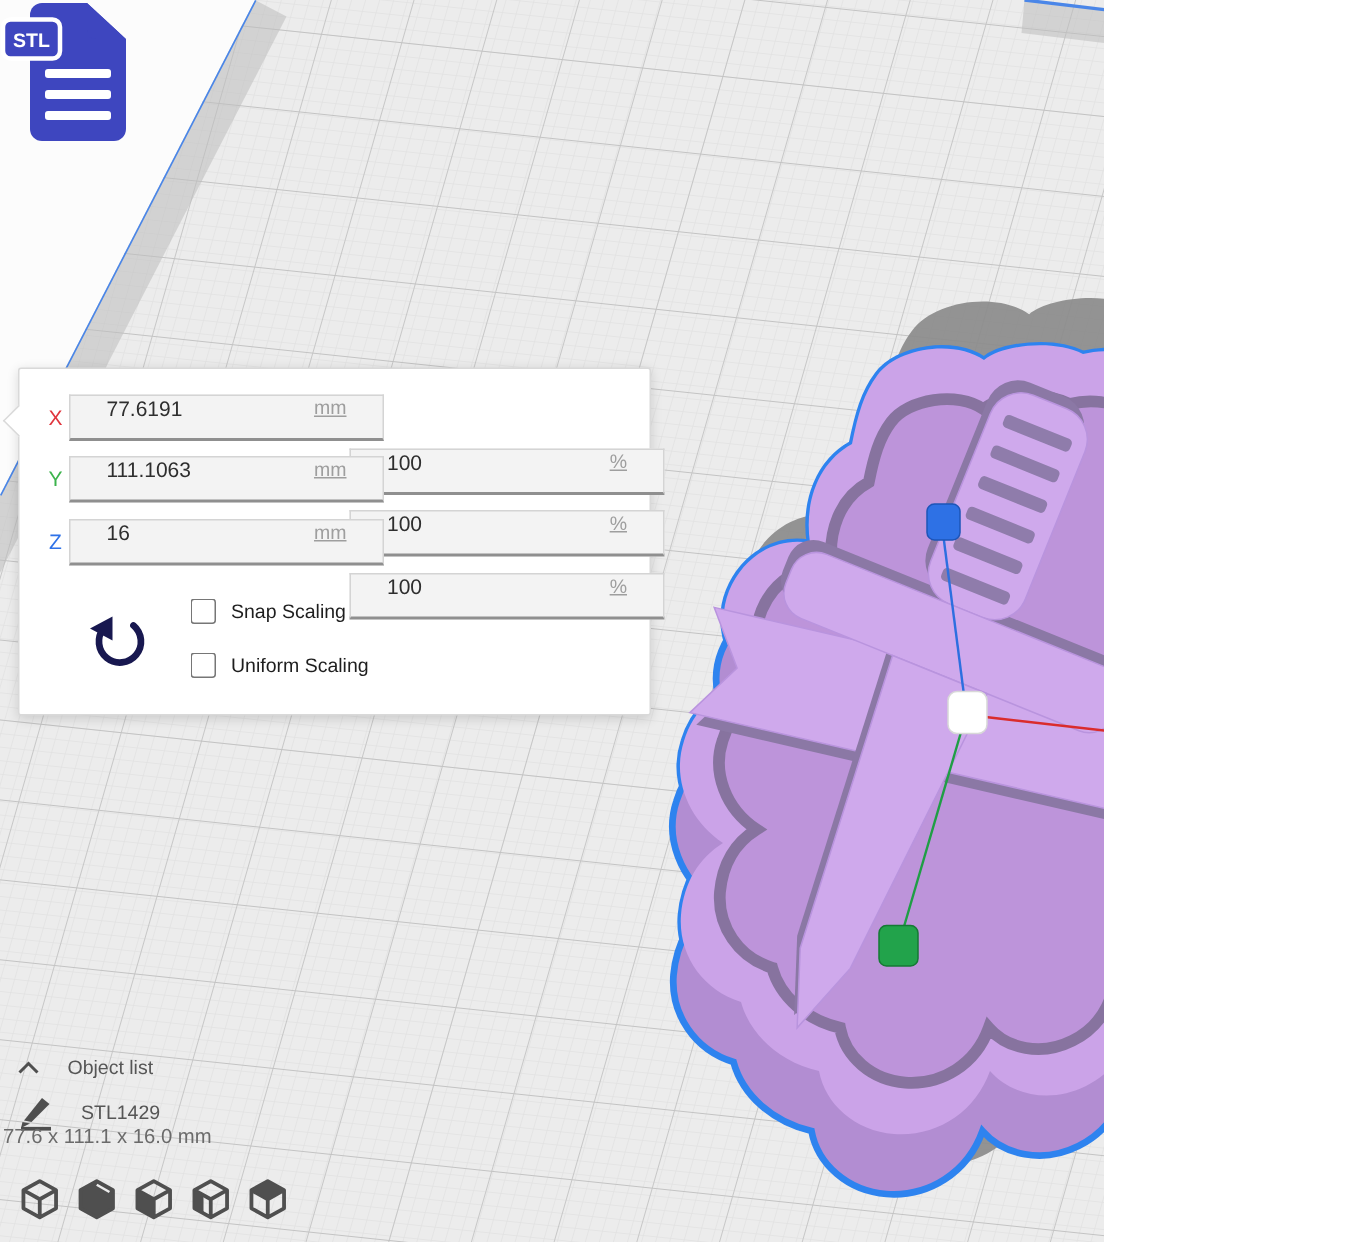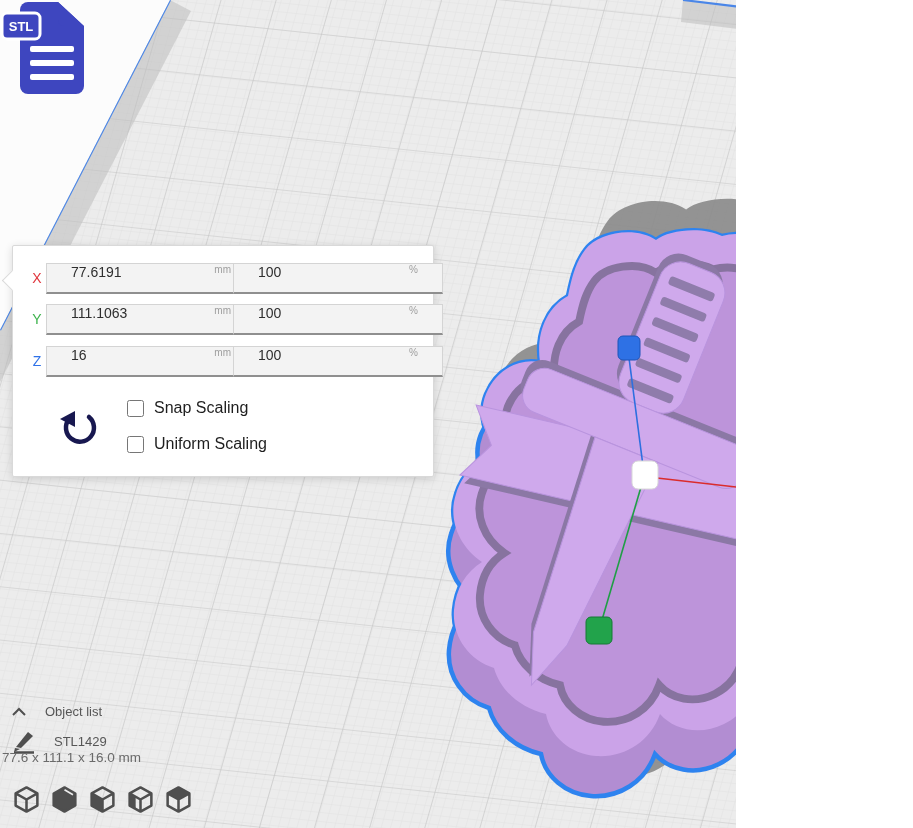--- a/index.html
+++ b/index.html
@@ -13,26 +13,26 @@
   .scale-panel{position:absolute;left:12px;top:245px;width:420px;height:230px;background:#ffffff;
     border:1px solid #d9d9d9;border-radius:2px;box-shadow:0 2px 8px rgba(0,0,0,0.14);z-index:4;}
   .panel-notch{position:absolute;left:-8px;top:27px;width:14px;height:14px;background:#ffffff;
     border-left:1px solid #d9d9d9;border-bottom:1px solid #d9d9d9;transform:rotate(45deg);}
   .axis-letter{position:absolute;left:16px;width:16px;font-size:14px;text-align:center;}
   .axis-x{color:#e0363e;} .axis-y{color:#3cb34c;} .axis-z{color:#2f72e8;}
   .field{position:absolute;height:28px;background:#f3f3f3;border:1px solid #d4d4d4;border-bottom:2px solid #8f8f8f;
     display:flex;align-items:flex-start;justify-content:space-between;padding:0 24px;box-sizing:content-box;gap:28px;}
   .field input{border:none;outline:none;background:transparent;font-family:"Liberation Sans",sans-serif;
     font-size:14px;color:#2e2e2e;width:110px;padding:0;}
-  .unit{font-size:10px;color:#9e9e9e;}
-  .mm-field{left:33px;width:160px;} .pct-field{left:220px;width:160px;}
+  .unit{font-size:13px;color:#9e9e9e;text-decoration:underline;}
+  .mm-field{left:33px;width:160px;} .pct-field{left:220px;width:160px;margin-top:36px;}
   .row-1{top:17px;} .row-2{top:58px;} .row-3{top:100px;}
   .check-row{position:absolute;left:114px;display:flex;align-items:center;gap:10px;}
   .check-row input{width:17px;height:17px;margin:0;accent-color:#ffffff;}
-  .check-label{font-size:16px;color:#1e1e1e;}
+  .check-label{font-size:13px;color:#1e1e1e;}
   .reset-btn{position:absolute;left:46px;top:163px;width:40px;height:42px;cursor:pointer;background:none;border:none;padding:0;}
   
   .footer-text{position:absolute;z-index:3;color:#565656;font-size:13px;}
   .objlist-header{left:10px;top:704px;display:flex;align-items:center;gap:17px;cursor:pointer;}
   .objlist-item{left:12px;top:712px;display:flex;align-items:center;gap:18px;cursor:pointer;margin-top:16px;}
   .dims-label{left:2px;top:750px;color:#6a6a6a;font-size:13.5px;}
   .view-toolbar{position:absolute;left:12px;top:784px;display:flex;gap:9px;z-index:3;}
   .view-btn{width:29px;height:31px;background:none;border:none;padding:0;cursor:pointer;}
 </style>
 </head>

